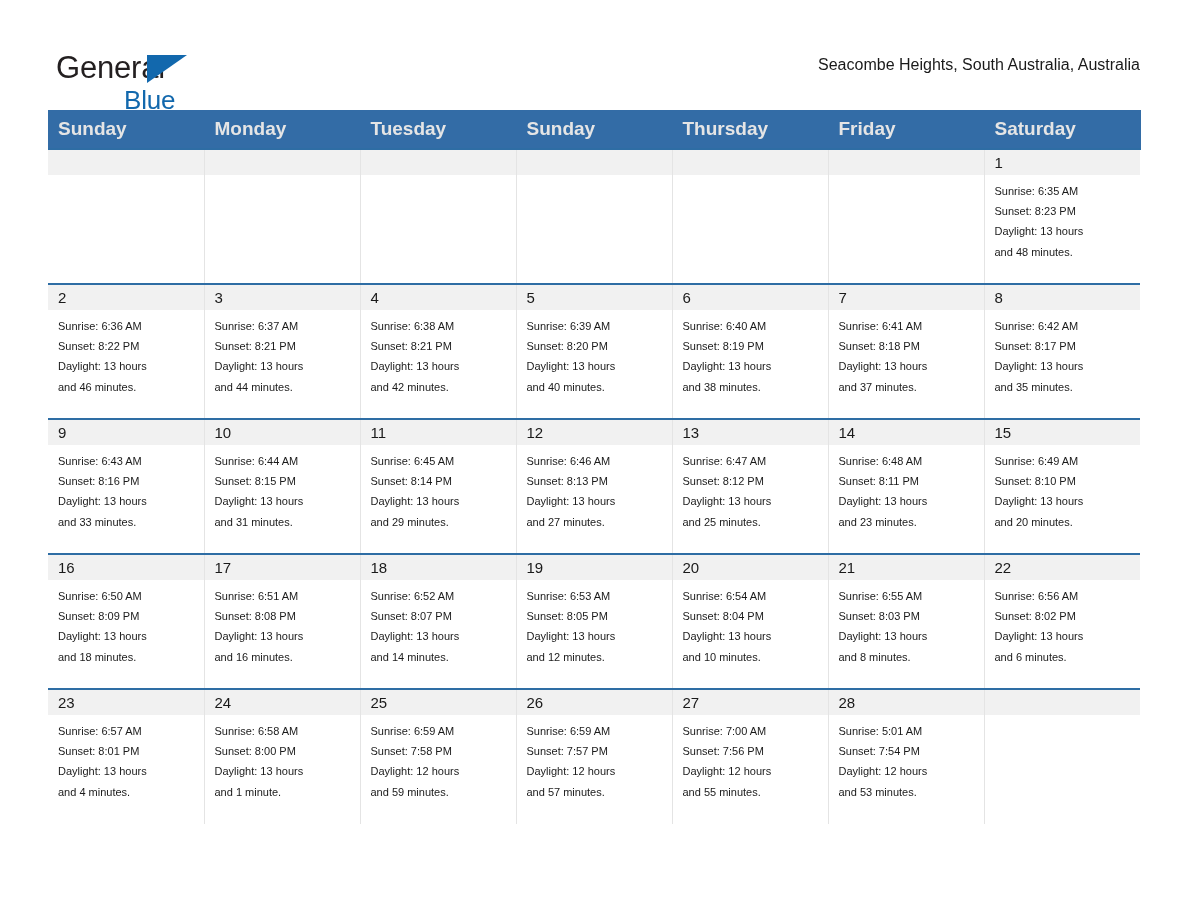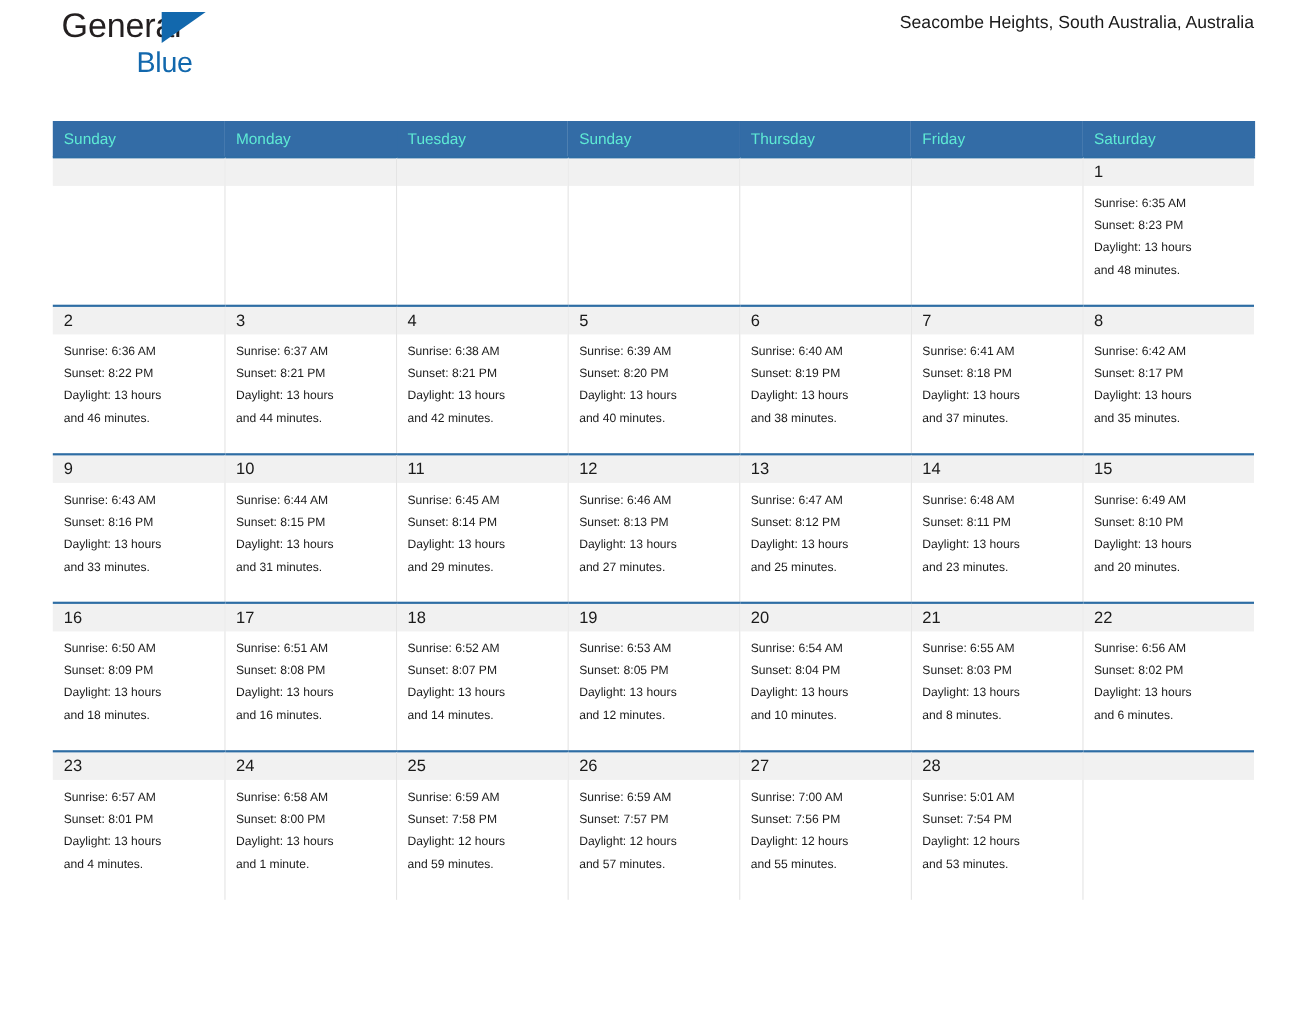--- a/index.html
+++ b/index.html
@@ -20,20 +20,21 @@
     height: 918px;
     box-sizing: border-box;
     padding: 0 48px;
   }
 
   
   .topbar {
     display: flex;
     align-items: flex-start;
     justify-content: center;
+    padding-top: 44px;
     height: 104px;
     box-sizing: border-box;
   }
 
   .brand {
     position: relative;
     width: 180px;
     height: 76px;
     flex: 0 0 auto;
   }
@@ -92,23 +93,23 @@
   .calendar {
     width: 1092px;
     border-collapse: collapse;
     table-layout: fixed;
     margin-top: 6px;
   }
   .calendar col { width: 156px; }
 
   thead th {
     background: #336ca6;
-    color: #5eead4;
-    font-size: 14px;
-    font-weight: 400;
+    color: #e5e5e5;
+    font-size: 19px;
+    font-weight: 700;
     text-align: left;
     padding: 8px 0 8px 10px;
     height: 30px;
     box-sizing: border-box;
     border-right: 1px solid #336ca6;
   }
 
   tbody tr { height: 135px; }
   tbody tr.week-last { height: 131px; }
 

